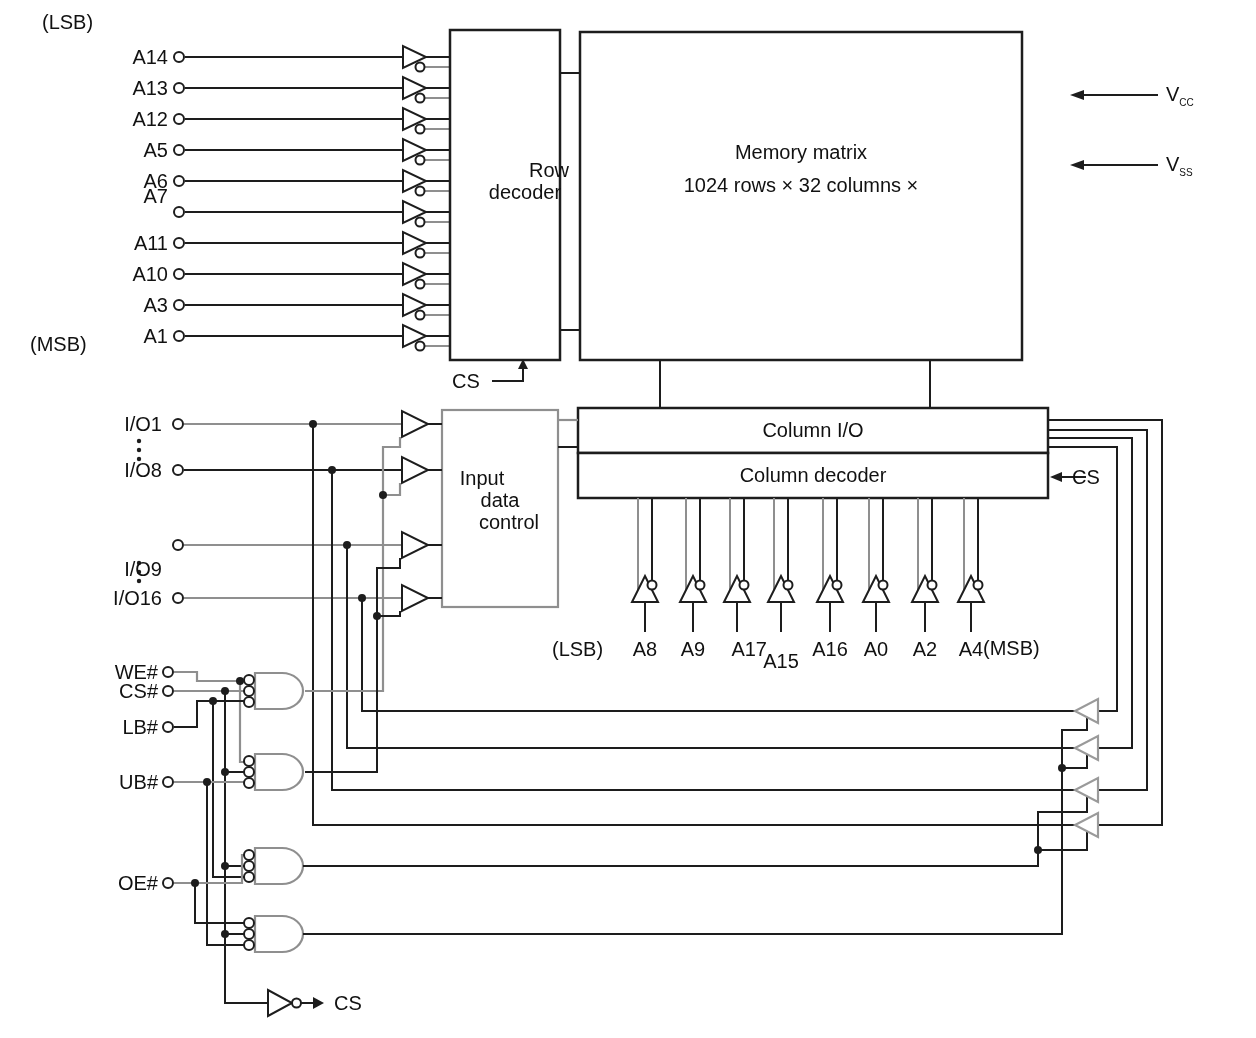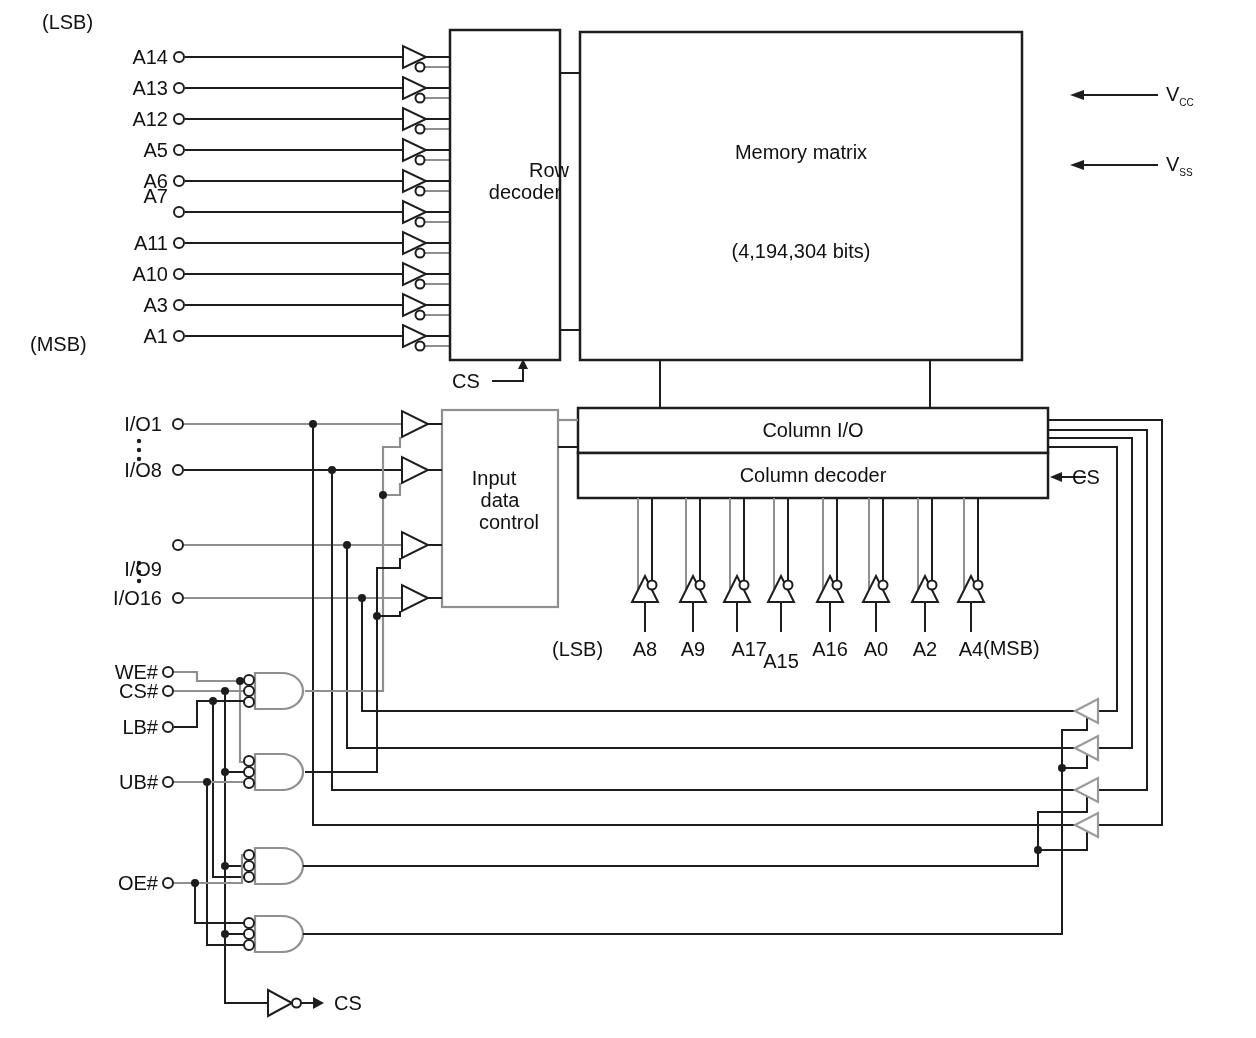--- a/index.html
+++ b/index.html
@@ -259,30 +259,30 @@
 <span class="lbl r" style="left:108px;top:263px;width:60px;">A10</span>
 <span class="lbl r" style="left:108px;top:294px;width:60px;">A3</span>
 <span class="lbl r" style="left:108px;top:325px;width:60px;">A1</span>
 <span class="lbl" style="left:30px;top:333px;">(MSB)</span>
 
 <span class="lbl c" style="left:450px;top:159px;width:110px;padding-left:44px;">Row</span>
 <span class="lbl c" style="left:450px;top:181px;width:126px;margin-left:12px;">decoder</span>
 <span class="lbl" style="left:452px;top:370px;">CS</span>
 
 <span class="lbl c" style="left:580px;top:141px;width:442px;">Memory matrix</span>
-<span class="lbl c" style="left:580px;top:240px;width:442px;">(4,194,304 bits)</span>
+<span class="lbl c" style="left:580px;top:174px;width:442px;">1024 rows × 32 columns ×</span>
 
 <span class="lbl" style="left:1166px;top:83px;"><span>V</span><sub>CC</sub></span>
 <span class="lbl" style="left:1166px;top:153px;"><span>V</span><sub>SS</sub></span>
 
 <span class="lbl c" style="left:578px;top:419px;width:470px;text-align:center;">Column I/O</span>
 <span class="lbl c" style="left:578px;top:464px;width:470px;">Column decoder</span>
 <span class="lbl" style="left:1072px;top:466px;">CS</span>
 
-<span class="lbl c" style="left:446px;top:467px;width:96px;">Input</span>
+<span class="lbl c" style="left:434px;top:467px;width:96px;">Input</span>
 <span class="lbl c" style="left:442px;top:489px;width:116px;">data</span>
 <span class="lbl c" style="left:442px;top:511px;width:134px;">control</span>
 
 <span class="lbl r" style="left:92px;top:413px;width:70px;">I/O1</span>
 <span class="lbl r" style="left:92px;top:459px;width:70px;">I/O8</span>
 <span class="lbl r" style="left:92px;top:534px;width:70px;margin-top:24px;">I/O9</span>
 <span class="lbl r" style="left:92px;top:587px;width:70px;">I/O16</span>
 
 <span class="lbl" style="left:552px;top:638px;">(LSB)</span>
 <span class="lbl c" style="left:615px;top:638px;width:60px;">A8</span>

